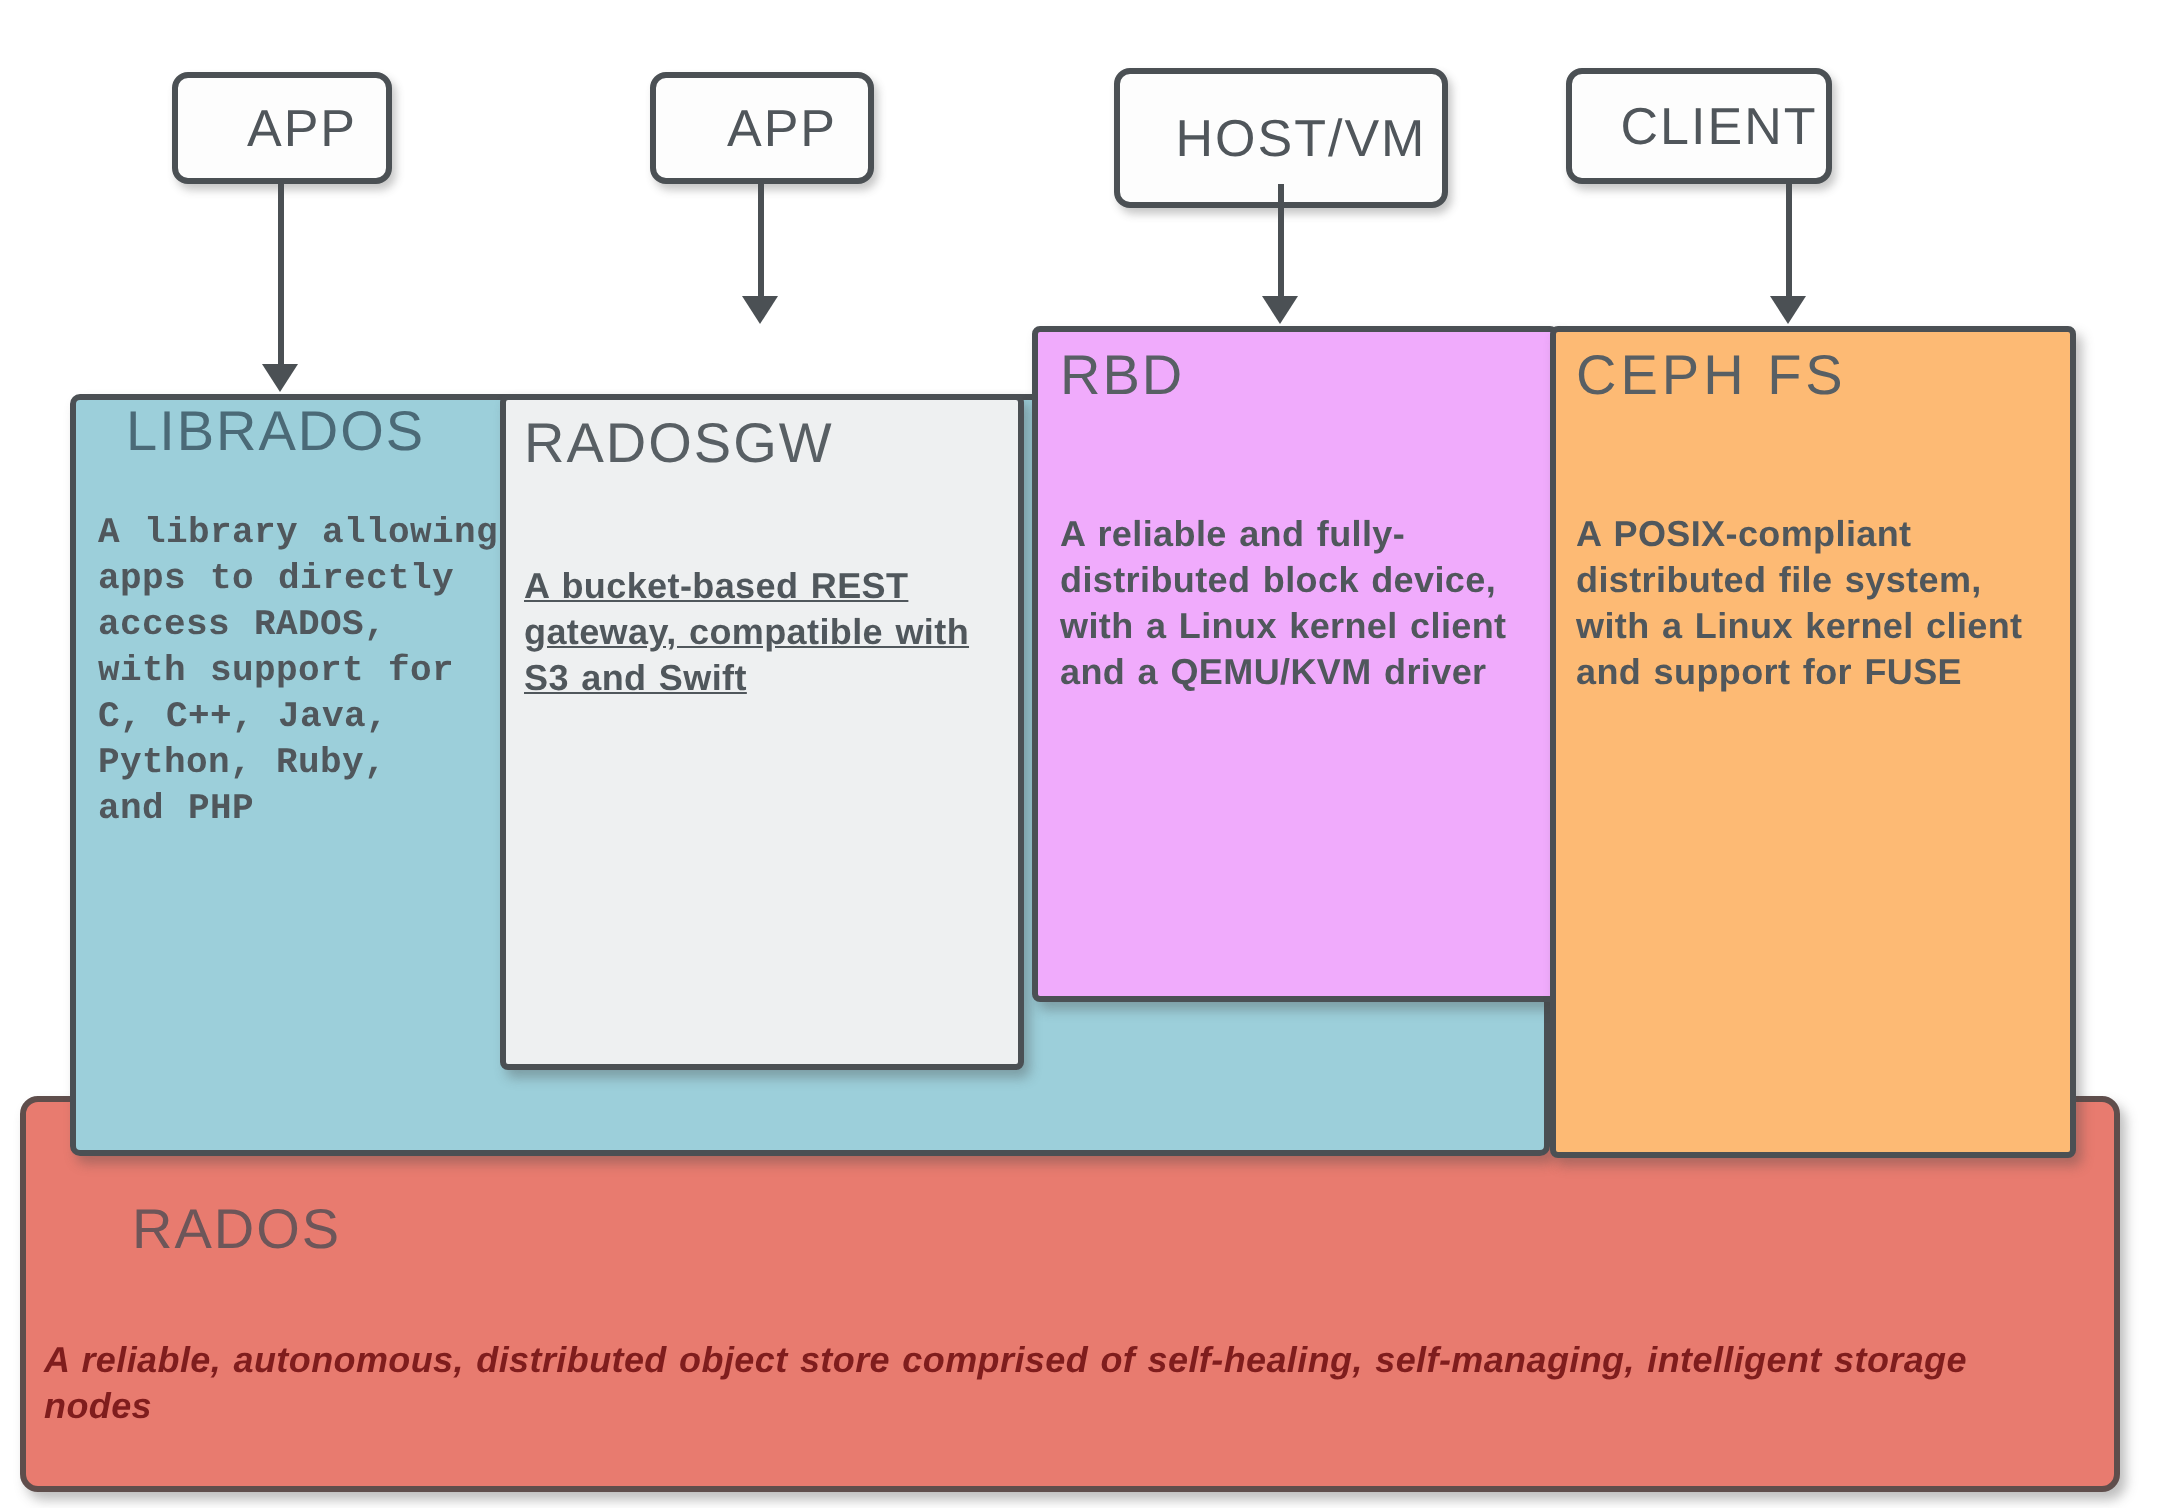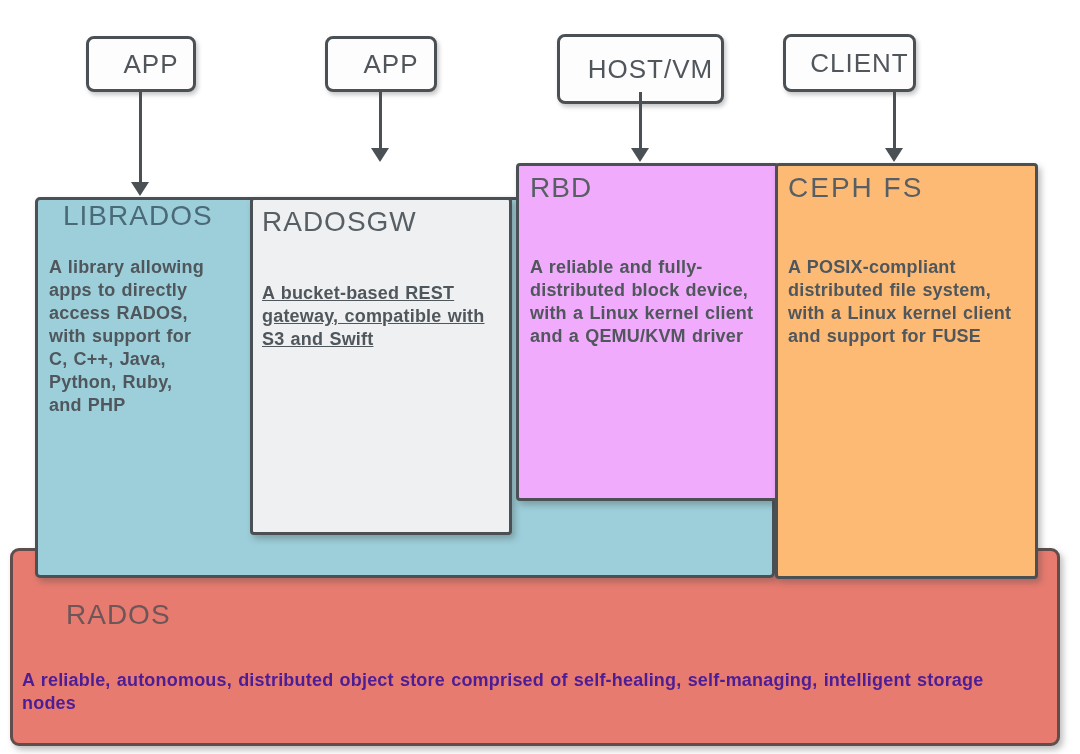--- a/index.html
+++ b/index.html
@@ -47,29 +47,29 @@
     position:absolute;
     font-size:28px;font-weight:400;color:#585f64;letter-spacing:1px;
     white-space:nowrap;
   }
   .comp-body{
     position:absolute;
     font-size:18px;font-weight:700;color:#50575c;
     line-height:23px;white-space:pre-line;word-spacing:1px;letter-spacing:0.2px;
   }
   .librados .comp-title{top:0;left:11px;color:#4b6a77;margin-left:14px;}
-  .librados .comp-body {top:56px;left:11px;width:210px;}
+  .librados .comp-body {top:56px;left:11px;width:210px;font-family:Liberation Mono, monospace;}
   .radosgw  .comp-title{top:6px;left:9px;}
   .radosgw  .comp-body {top:82px;left:9px;right:6px;text-decoration:underline;}
   .rbd      .comp-title{top:6px;left:11px;}
   .rbd      .comp-body {top:90px;left:11px;right:4px;}
   .cephfs   .comp-title{top:6px;left:10px;letter-spacing:2px;}
   .cephfs   .comp-body {top:90px;left:10px;right:6px;}
   .rados    .comp-title{top:48px;left:9px;color:#6d5659;margin-left:44px;}
-  .rados    .comp-body {top:118px;left:9px;right:18px;color:#4c1d95;}
+  .rados    .comp-body {top:118px;left:9px;right:18px;color:#7f1d1d;font-style:italic;}
 </style>
 </head>
 <body>
 
 <div class="canvas">
 
   <div class="box rados">
     <div class="comp-title">RADOS</div>
     <div class="comp-body">A reliable, autonomous, distributed object store comprised of self-healing, self-managing, intelligent storage
 nodes</div>

